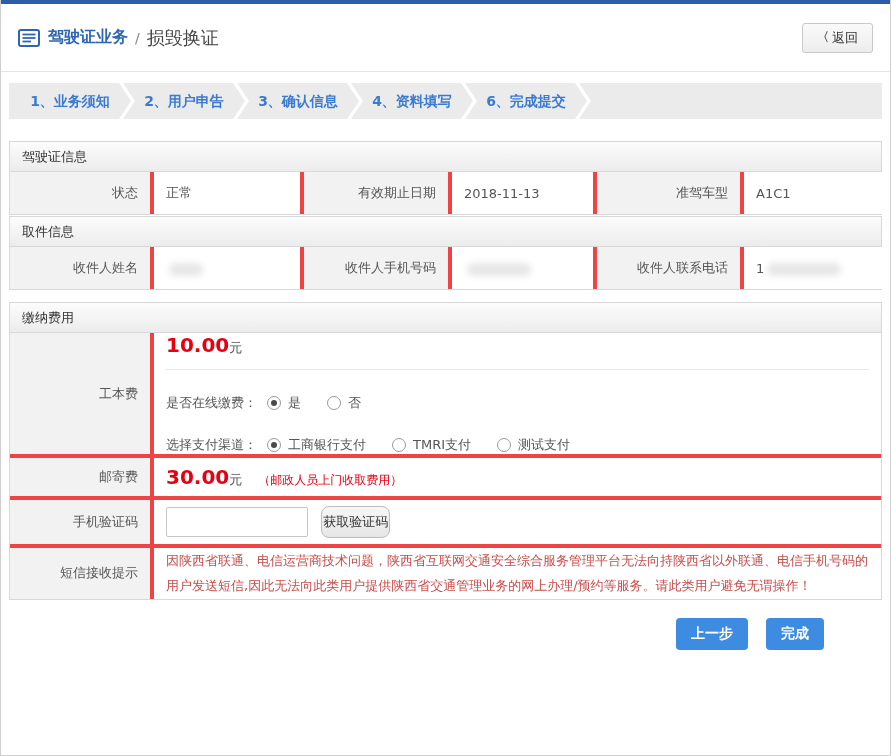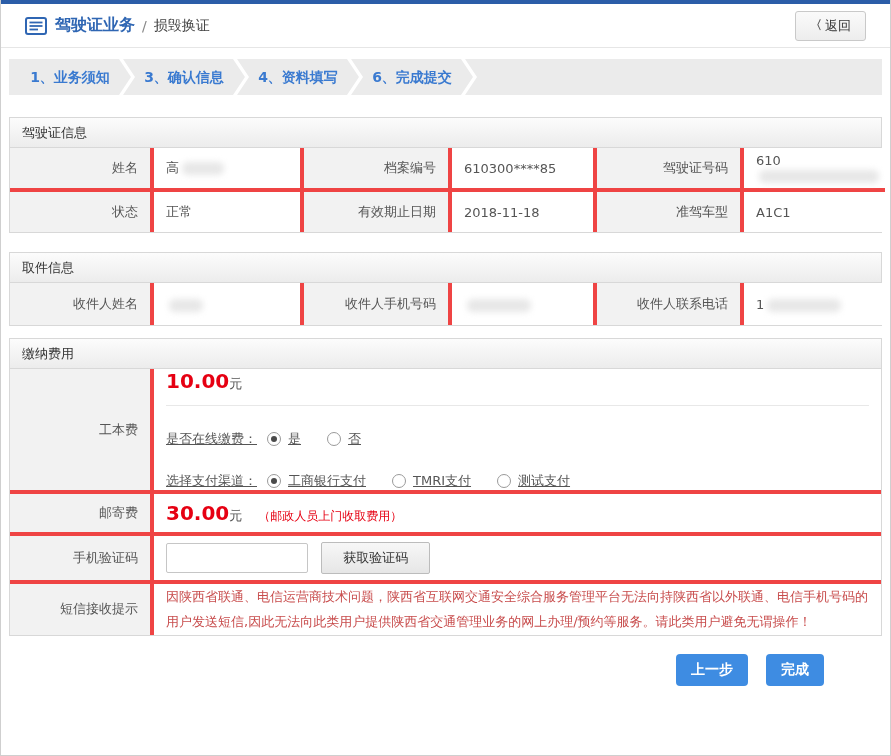--- a/index.html
+++ b/index.html
@@ -8,25 +8,25 @@
     --button_blue:#3e8ce2;
   }
   *{ box-sizing:border-box; margin:0; padding:0; }
   body{
     font-family:"DejaVu Sans","Liberation Sans",sans-serif;
     background:#fff; color:#555; font-size:13px;
   }
   .page{ width:891px; height:756px; border:1px solid #cfcfcf; border-top:none; background:#fff; overflow:hidden; }
   .topbar{ height:4px; background:var(--navy); }
   
-  .header{ height:44px; display:flex; align-items:center; padding:0 24px; border-bottom:1px solid #e6e6e6; background:#fff; }
+  .header{ height:68px; display:flex; align-items:center; padding:0 17px; border-bottom:1px solid #e6e6e6; background:#fff; }
   .header .hicon{ display:inline-flex; margin-right:8px; }
   .header .title{ color:var(--brand_blue); font-size:16px; font-weight:bold; }
   .header .sep{ color:#888; margin:0 7px; font-size:14px; }
-  .header .subtitle{ color:#444; font-size:14px; }
+  .header .subtitle{ color:#444; font-size:18px; }
   .back-btn{
     margin-left:auto; padding:5px 14px; font-size:13px; color:#333;
     background:linear-gradient(#fafafa,#ededed); border:1px solid #c9c9c9;
     border-radius:3px; cursor:pointer; display:flex; align-items:center; gap:3px;
   }
   .back-btn .chev{ font-size:12px; font-weight:bold; color:#555; }
   
   .steps{ display:flex; margin:11px 8px 0 8px; height:36px; }
   .step{
     width:122px; height:36px; line-height:36px; text-align:center;
@@ -39,21 +39,21 @@
     clip-path:polygon(0 0, calc(100% - 12px) 0, 100% 50%, calc(100% - 12px) 100%, 0 100%);
   }
   .step.active{ background:var(--active_step_blue); color:#fff; }
   .step.filler{
     flex:1; cursor:default;
     clip-path:polygon(0 0, 100% 0, 100% 100%, 0 100%, 12px 50%);
   }
   
   .section{ margin:0 8px; border:1px solid #d8d8d8; }
   .section.s1{ margin-top:22px; }
-  .section.s2{ margin-top:19px; }
+  .section.s2{ margin-top:1px; }
   .section.s3{ margin-top:12px; }
   .section-header{
     height:30px; line-height:29px; padding-left:12px; font-weight:normal; color:#333;
     background:linear-gradient(#fcfcfc,#ececec); border-bottom:1px solid #d8d8d8; font-size:13px;
   }
   table.info{ width:100%; border-collapse:collapse; table-layout:fixed; }
   table.info td{ border:4px solid #ef4444; height:42px; padding:0 12px; font-size:13px; }
   table.info tr:first-child td{ border-top:none; }
   table.info tr:last-child td{ border-bottom:none; }
   table.info td:first-child{ border-left:none; }
@@ -63,38 +63,38 @@
   
   .redact{ display:inline-block; height:13px; background:#e7e7e7; border-radius:6px; filter:blur(3px); vertical-align:middle; margin-left:3px; }
   .r-name{ width:42px; } .r-lic{ width:120px; } .r-recipient{ width:34px; }
   .r-mobile{ width:64px; } .r-phone{ width:74px; } .r-addr{ width:200px; } .r-zip{ width:46px; }
   
   .fee-amount{ font-size:20px; font-weight:bold; color:var(--fee_red); }
   .fee-unit{ font-size:13px; font-weight:normal; color:#555; }
   .fee-note{ font-size:12px; color:var(--fee_red); margin-left:16px; }
   td.fee-cell{ padding:14px 16px; }
   .fee-divider{ border:none; border-top:1px solid #e8e8e8; margin:12px 0; }
-  .radio-line{ display:flex; align-items:flex-start; margin-top:24px; color:#555;text-decoration:underline; }
+  .radio-line{ display:flex; align-items:flex-start; margin-top:24px; color:#555; }
   .radio-line .q{ margin-right:10px; }
   .radio-opt{ display:inline-flex; align-items:center; margin-right:26px; cursor:pointer; }
   .radio{
     width:14px; height:14px; border:1px solid #9a9a9a; border-radius:50%;
     background:#fff; display:inline-block; margin-right:7px; position:relative;
   }
   .radio.checked::after{
     content:""; position:absolute; left:3px; top:3px; width:6px; height:6px;
     border-radius:50%; background:#4a4a4a;
   }
   .sms-input{
     width:142px; height:30px; border:1px solid #c6c6c6; border-radius:2px;
     padding:0 8px; font-size:13px; color:#333; background:#fff;
   }
   .code-btn{
-    height:32px; padding:0 21px; margin-left:9px; font-size:13px; color:#333;
-    background:linear-gradient(#f7f7f7,#e6e6e6); border:1px solid #bcbcbc; border-radius:2px; cursor:pointer;
+    height:32px; padding:0 1px; margin-left:9px; font-size:13px; color:#333;
+    background:linear-gradient(#f7f7f7,#e6e6e6); border:1px solid #bcbcbc; border-radius:8px; cursor:pointer;
   }
   td.notice-cell{ padding:12px 15px; }
   .notice-text{ color:var(--notice_red); font-size:13px; line-height:1.95; }
   
   .footer{ display:flex; justify-content:flex-end; gap:18px; margin-top:18px; padding-right:66px; }
   .btn-blue{
     min-width:54px; padding:7px 15px; background:var(--button_blue); color:#fff;
     border:none; border-radius:4px; font-size:14px; font-weight:bold; cursor:pointer;
     font-family:inherit;
   }
@@ -118,51 +118,44 @@
     <span class="sep">/</span>
     <span class="subtitle">损毁换证</span>
     <button class="back-btn">
       <span class="chev">〈</span>
       <span>返回</span>
     </button>
   </div>
 
   <div class="steps">
     <div class="step">1、业务须知</div>
+    <div class="step">2、用户申告</div>
     <div class="step">3、确认信息</div>
     <div class="step">4、资料填写</div>
     <div class="step">6、完成提交</div>
     <div class="step filler"></div>
   </div>
 
   <div class="section s1">
     <div class="section-header">驾驶证信息</div>
     <table class="info">
       <colgroup>
           <col style="width:142px">
           <col style="width:150px">
           <col style="width:148px">
           <col style="width:145px">
           <col style="width:147px">
           <col style="width:143px">
         </colgroup>
       <tbody>
-          <tr>
-        <td class="lbl">姓名</td>
-        <td class="val"><span>高</span><span class="redact r-name"></span></td>
-        <td class="lbl">档案编号</td>
-        <td class="val">610300****85</td>
-        <td class="lbl">驾驶证号码</td>
-        <td class="val"><span>610</span><span class="redact r-lic"></span></td>
-      </tr>
       <tr>
         <td class="lbl">状态</td>
         <td class="val">正常</td>
         <td class="lbl">有效期止日期</td>
-        <td class="val">2018-11-18</td>
+        <td class="val">2018-11-13</td>
         <td class="lbl">准驾车型</td>
         <td class="val">A1C1</td>
       </tr>
     </tbody>
       </table>
   </div>
 
   <div class="section s2">
     <div class="section-header">取件信息</div>
     <table class="info">

